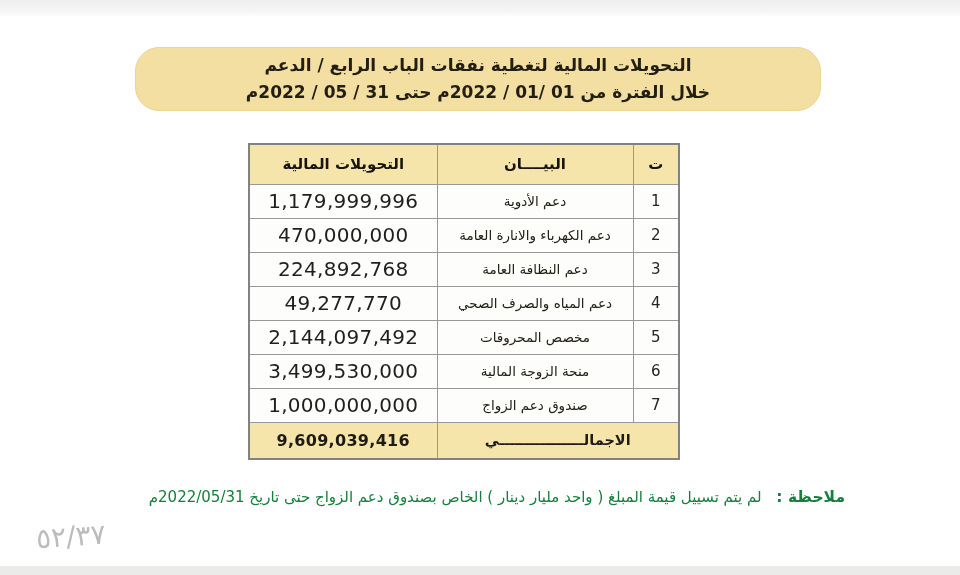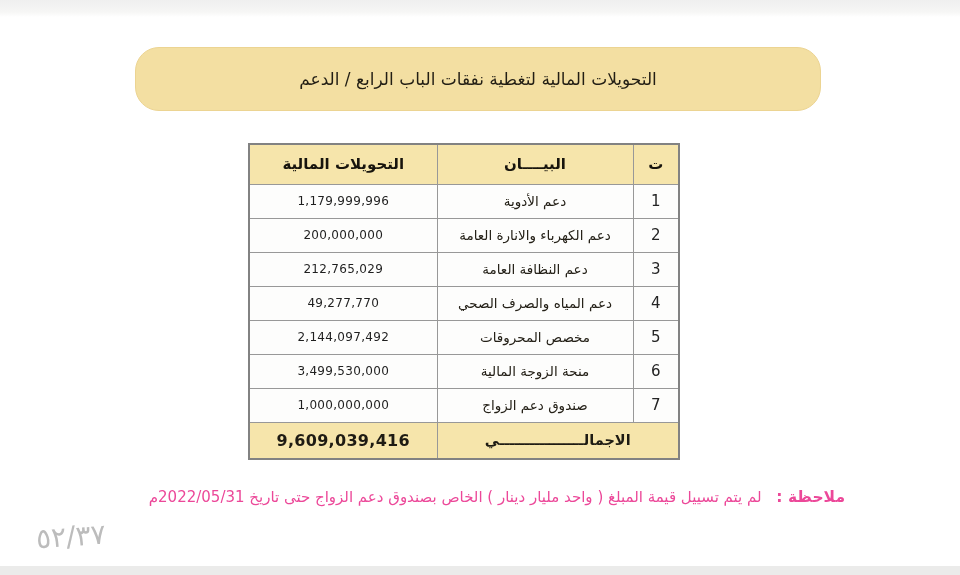--- a/index.html
+++ b/index.html
@@ -19,21 +19,21 @@
     position:absolute; bottom:0; left:0; width:960px; height:9px;
     background:#ebebea;
   }
   .title-box {
     position:absolute; left:135px; top:47px; width:686px; height:64px;
     background:#f3dfa2;
     border:1px solid #ecd492;
     border-radius:24px;
     display:flex; flex-direction:column; justify-content:center;
     text-align:center; direction:rtl;
-    font-weight:normal; font-size:17px; line-height:27px;
+    font-weight:bold; font-size:17px; line-height:27px;
     color:#221e14;
     letter-spacing:0.2px;
   }
   table.main-table {
     position:absolute; left:248px; top:143px; width:430px;
     border-collapse:collapse;
     direction:rtl;
     table-layout:fixed;
   }
   table.main-table { border:2px solid #828282; }
@@ -43,48 +43,49 @@
     overflow:hidden; white-space:nowrap;
   }
   col.col-serial { width:46px; }
   col.col-desc   { width:196px; }
   col.col-amount { width:188px; }
   tr.header-row { height:40px; background:#f6e5ab; }
   tr.header-row th { font-weight:bold; font-size:15px; color:#17140d; }
   tr.data-row { height:34px; background:#fdfdfc; }
   td.cell-serial { font-size:15px; color:#242424; }
   td.cell-desc   { font-size:13.5px; color:#242017;margin-left:24px; }
-  td.cell-amount { font-size:12px; color:#1f1f1f; letter-spacing:0.3px; }
+  td.cell-amount { font-size:20px; color:#1f1f1f; letter-spacing:0.3px; }
   tr.total-row { height:37px; background:#f6e5ab; }
   tr.total-row td { font-weight:bold;margin-top:28px; }
   td.total-label  { font-size:14.5px; }
   td.total-amount { font-size:16px; letter-spacing:0.3px; }
   .note-line {
     position:absolute; top:488px; right:115px;
     direction:rtl; text-align:center;
-    font-size:15px; color:#ec4899;
+    font-size:15px; color:#15803d;
     white-space:nowrap;
   }
   .note-label { font-weight:bold; font-size:15.5px; margin-left:10px; }
   .page-number {
     position:absolute; left:36px; top:520px;
     font-size:28px; color:#bcbcbc;
     transform:rotate(-4deg);
     letter-spacing:2px;
     direction:ltr;
   }
 </style>
 </head>
 <body>
 
 <div class="photo-edge-top"></div>
 <div class="photo-edge-bottom"></div>
 
 <div class="title-box">
   <div>التحويلات المالية لتغطية نفقات الباب الرابع / الدعم</div>
+  <div>خلال الفترة من 01 /01 / 2022م  حتى 31 / 05 / 2022م</div>
 </div>
 
 <table class="main-table">
   <colgroup>
     <col class="col-serial">
     <col class="col-desc">
     <col class="col-amount">
   </colgroup>
   <thead>
     <tr class="header-row">
@@ -97,27 +98,27 @@
 
   <tr class="data-row">
     <td class="cell-serial">1</td>
     <td class="cell-desc">دعم الأدوية</td>
     <td class="cell-amount">1,179,999,996</td>
   </tr>
 
   <tr class="data-row">
     <td class="cell-serial">2</td>
     <td class="cell-desc">دعم الكهرباء والانارة العامة</td>
-    <td class="cell-amount">200,000,000</td>
+    <td class="cell-amount">470,000,000</td>
   </tr>
 
   <tr class="data-row">
     <td class="cell-serial">3</td>
     <td class="cell-desc">دعم النظافة العامة</td>
-    <td class="cell-amount">212,765,029</td>
+    <td class="cell-amount">224,892,768</td>
   </tr>
 
   <tr class="data-row">
     <td class="cell-serial">4</td>
     <td class="cell-desc">دعم المياه والصرف الصحي</td>
     <td class="cell-amount">49,277,770</td>
   </tr>
 
   <tr class="data-row">
     <td class="cell-serial">5</td>

